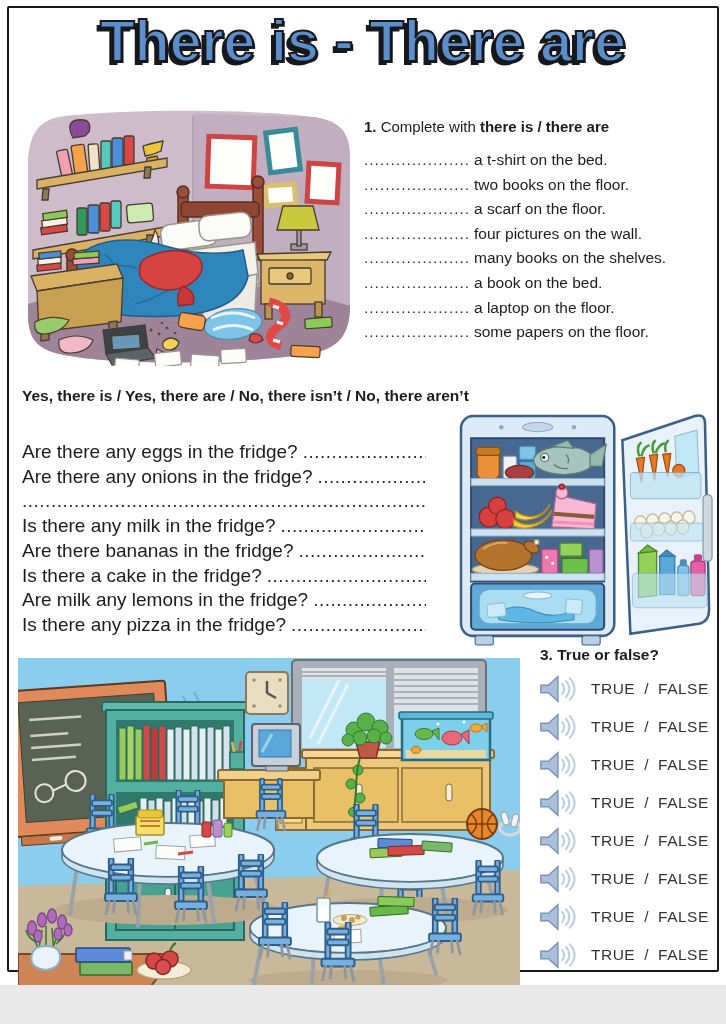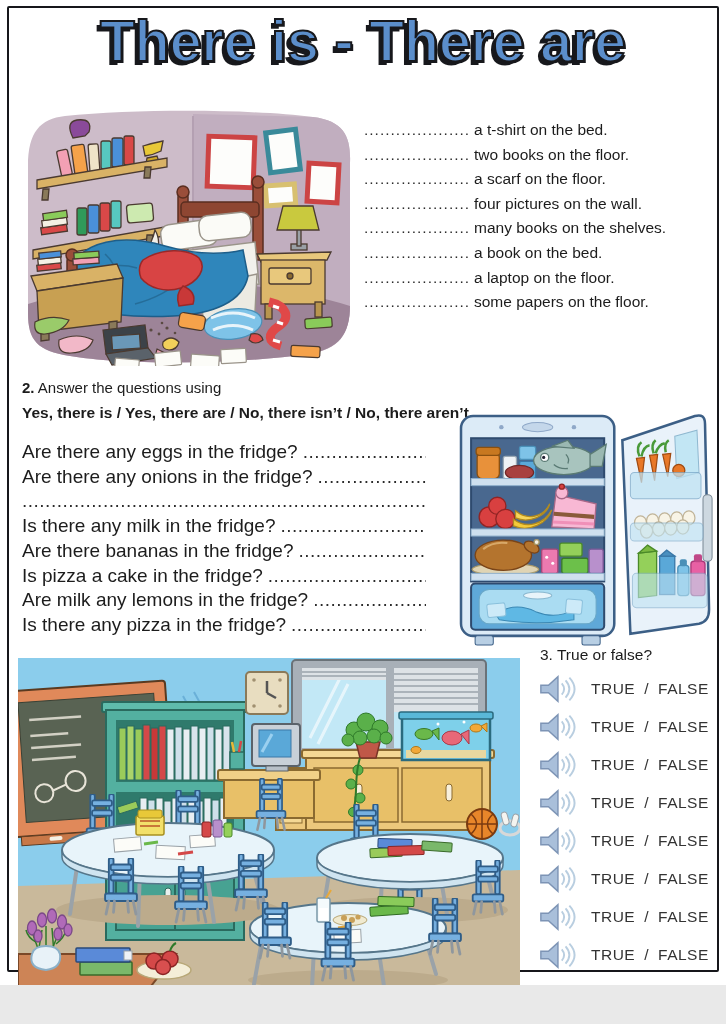--- a/index.html
+++ b/index.html
@@ -31,21 +31,21 @@
 
   .s2h { position:absolute; left:22px; top:379px; width:600px; font-size:15px; }
   .s2h .opts { margin-top:8px; font-weight:bold; font-size:15.5px; }
 
   .qs { position:absolute; left:22px; top:440px; width:404px; font-size:19px; }
   .qline { display:flex; line-height:24.7px; white-space:nowrap; }
   .qtext { flex:none; margin-right:5px; }
   .qdots { flex:1; overflow:hidden; letter-spacing:0.5px; color:#2b2b2b; }
 
   .s3 { position:absolute; left:538px; top:646px; width:184px; }
-  .s3 .h3 { margin:0 0 6px 2px; font-weight:normal; font-size:15.5px; }
+  .s3 .h3 { margin:0 0 6px 2px; font-weight:bold; font-size:15.5px; }
   .tf-row { display:flex; align-items:center; height:38px; }
   .speaker { width:38px; height:30px; flex:none; cursor:pointer; }
   .speaker svg { display:block; width:100%; height:100%; }
   .tf-text { margin-left:15px; font-size:15.5px; color:#333; letter-spacing:0.5px;
              display:flex; align-items:flex-start; }
   .tf-true, .tf-false { cursor:pointer; }
   .tf-slash { margin:0 9px; }
 </style>
 </head>
 <body>
@@ -163,32 +163,32 @@
         <circle cx="136" cy="222" r="1.6"></circle>
           <circle cx="144" cy="226" r="1.4"></circle>
         <circle cx="152" cy="220" r="1.6"></circle>
           <circle cx="160" cy="225" r="1.3"></circle>
         <circle cx="147" cy="215" r="1.3"></circle>
       </g>
     </svg>
   </div>
 
   <section class="s1">
+    <p class="h"><b>1.</b> <span>Complete with</span> <b>there is / there are</b></p>
     <p class="line"><span class="dots1">............................................</span><span>a t-shirt on the bed.</span></p>
     <p class="line"><span class="dots1">............................................</span><span>two books on the floor.</span></p>
     <p class="line"><span class="dots1">............................................</span><span>a scarf on the floor.</span></p>
     <p class="line"><span class="dots1">............................................</span><span>four pictures on the wall.</span></p>
     <p class="line"><span class="dots1">............................................</span><span>many books on the shelves.</span></p>
     <p class="line"><span class="dots1">............................................</span><span>a book on the bed.</span></p>
     <p class="line"><span class="dots1">............................................</span><span>a laptop on the floor.</span></p>
     <p class="line"><span class="dots1">............................................</span><span>some papers on the floor.</span></p>
   </section>
 
   <section class="s2h">
-    <div><b>2.</b> <span>Answer the questions using</span></div>
     <div class="opts">Yes, there is / Yes, there are / No, there isn’t / No, there aren’t</div>
   </section>
 
   <section class="qs">
     <div class="qline">
         <span class="qtext">Are there any eggs in the fridge?</span>
         <span class="qdots">................................................................................</span>
       </div>
     <div class="qline">
         <span class="qtext">Are there any onions in the fridge?</span>
@@ -199,21 +199,21 @@
       </div>
     <div class="qline">
         <span class="qtext">Is there any milk in the fridge?</span>
         <span class="qdots">................................................................................</span>
       </div>
     <div class="qline">
         <span class="qtext">Are there bananas in the fridge?</span>
         <span class="qdots">................................................................................</span>
       </div>
     <div class="qline">
-        <span class="qtext">Is pizza a cake in the fridge?</span>
+        <span class="qtext">Is there a cake in the fridge?</span>
         <span class="qdots">................................................................................</span>
       </div>
     <div class="qline">
         <span class="qtext">Are milk any lemons in the fridge?</span>
         <span class="qdots">................................................................................</span>
       </div>
     <div class="qline">
         <span class="qtext">Is there any pizza in the fridge?</span>
         <span class="qdots">................................................................................</span>
       </div>

